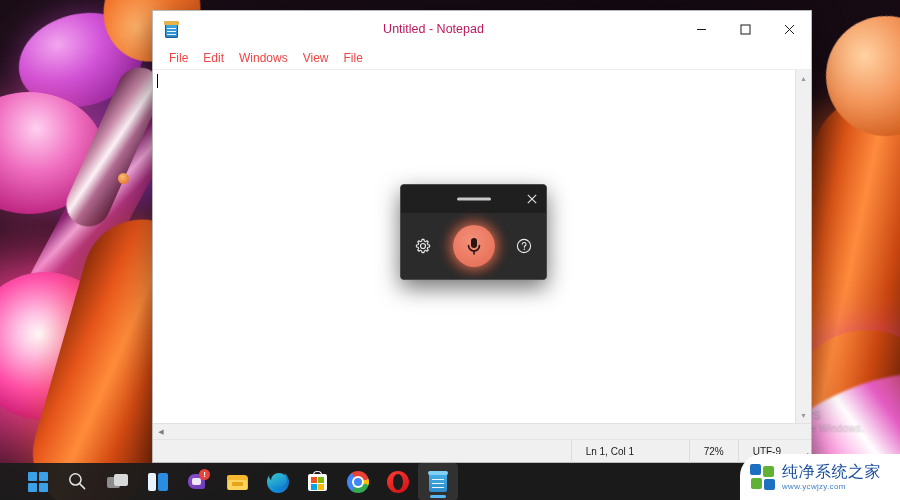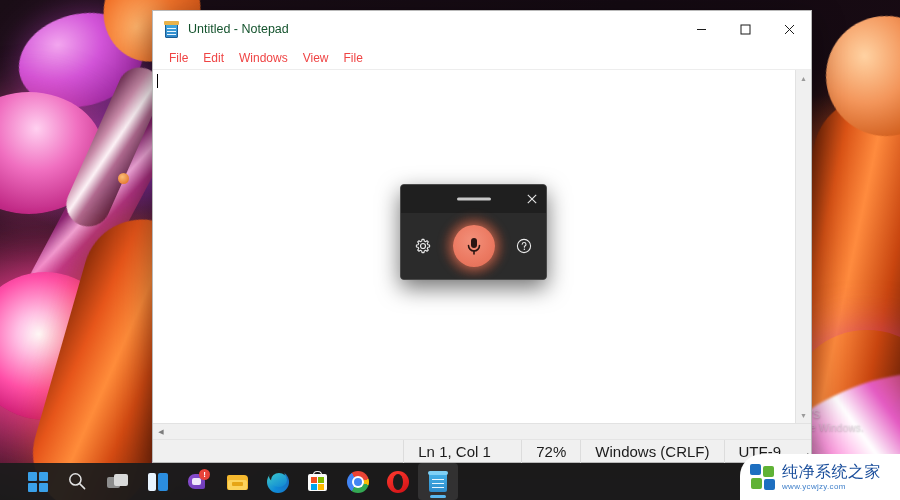--- a/index.html
+++ b/index.html
@@ -139,22 +139,22 @@
   #notepad-icon .pad-top {
     position: absolute; left: 0px; top: 0px; width: 15px; height: 4px;
     background: #e8b24a; border-radius: 1px;
   }
   #notepad-icon .pad-line {
     position: absolute; left: 3px; width: 9px; height: 1px; background: #eaf6ff;
   }
   #notepad-icon .l1 { top: 7px; } #notepad-icon .l2 { top: 10px; } #notepad-icon .l3 { top: 13px; }
 
   #notepad-title-text {
-    font-size: 12.5px; color: #14532d; flex: 1 1 auto;
-    white-space: nowrap; overflow: hidden;
+    font-size: 12.5px; color: #be185d; flex: 1 1 auto;
+    white-space: nowrap; overflow: hidden; text-align: center;
   }
   .win-btn {
     width: 44px; height: 36px;
     display: flex; align-items: center; justify-content: center;
     color: #1b1b1b;
   }
   .win-btn svg { display: block; }
 
   #notepad-menubar {
     height: 22px; flex: 0 0 22px;
@@ -204,21 +204,21 @@
     width: 16px; height: 16px;
     display: flex; align-items: center; justify-content: center;
     color: #7d7d7d; font-size: 7px;
   }
   #hscroll .sb-track { flex: 1 1 auto; }
 
   #notepad-statusbar {
     height: 23px; flex: 0 0 23px;
     background: #f0f0f0; border-top: 1px solid #e4e4e4;
     display: flex; align-items: center; justify-content: flex-end;
-    font-size: 15px; color: #1b1b1b; padding-left: 45px;
+    font-size: 10px; color: #1b1b1b; padding-left: 45px;
   }
   .status-cell {
     padding: 0 14px; height: 23px; line-height: 23px;
     border-left: 1px solid #dcdcdc; white-space: nowrap;
   }
   .status-cell.first { min-width: 118px; }
   #status-grip {
     width: 16px; height: 23px; display: flex;
     align-items: flex-end; justify-content: flex-end; padding: 0 2px 2px 0;
   }
@@ -485,21 +485,20 @@
     </div>
 
     <div id="hscroll">
       <div class="sb-arrow">◀</div>
       <div class="sb-track"></div>
     </div>
 
     <div id="notepad-statusbar">
       <div class="status-cell first">Ln 1, Col 1</div>
       <div class="status-cell">72%</div>
-      <div class="status-cell">Windows (CRLF)</div>
       <div class="status-cell">UTF-9</div>
       <div id="status-grip">
         <svg width="10" height="10" viewBox="0 0 10 10" aria-hidden="true">
           <g fill="#9a9a9a">
             <rect x="8" y="2" width="1.4" height="1.4"></rect>
             <rect x="5.5" y="4.5" width="1.4" height="1.4"></rect>
               <rect x="8" y="4.5" width="1.4" height="1.4"></rect>
             <rect x="3" y="7" width="1.4" height="1.4"></rect>
               <rect x="5.5" y="7" width="1.4" height="1.4"></rect>
               <rect x="8" y="7" width="1.4" height="1.4"></rect>

